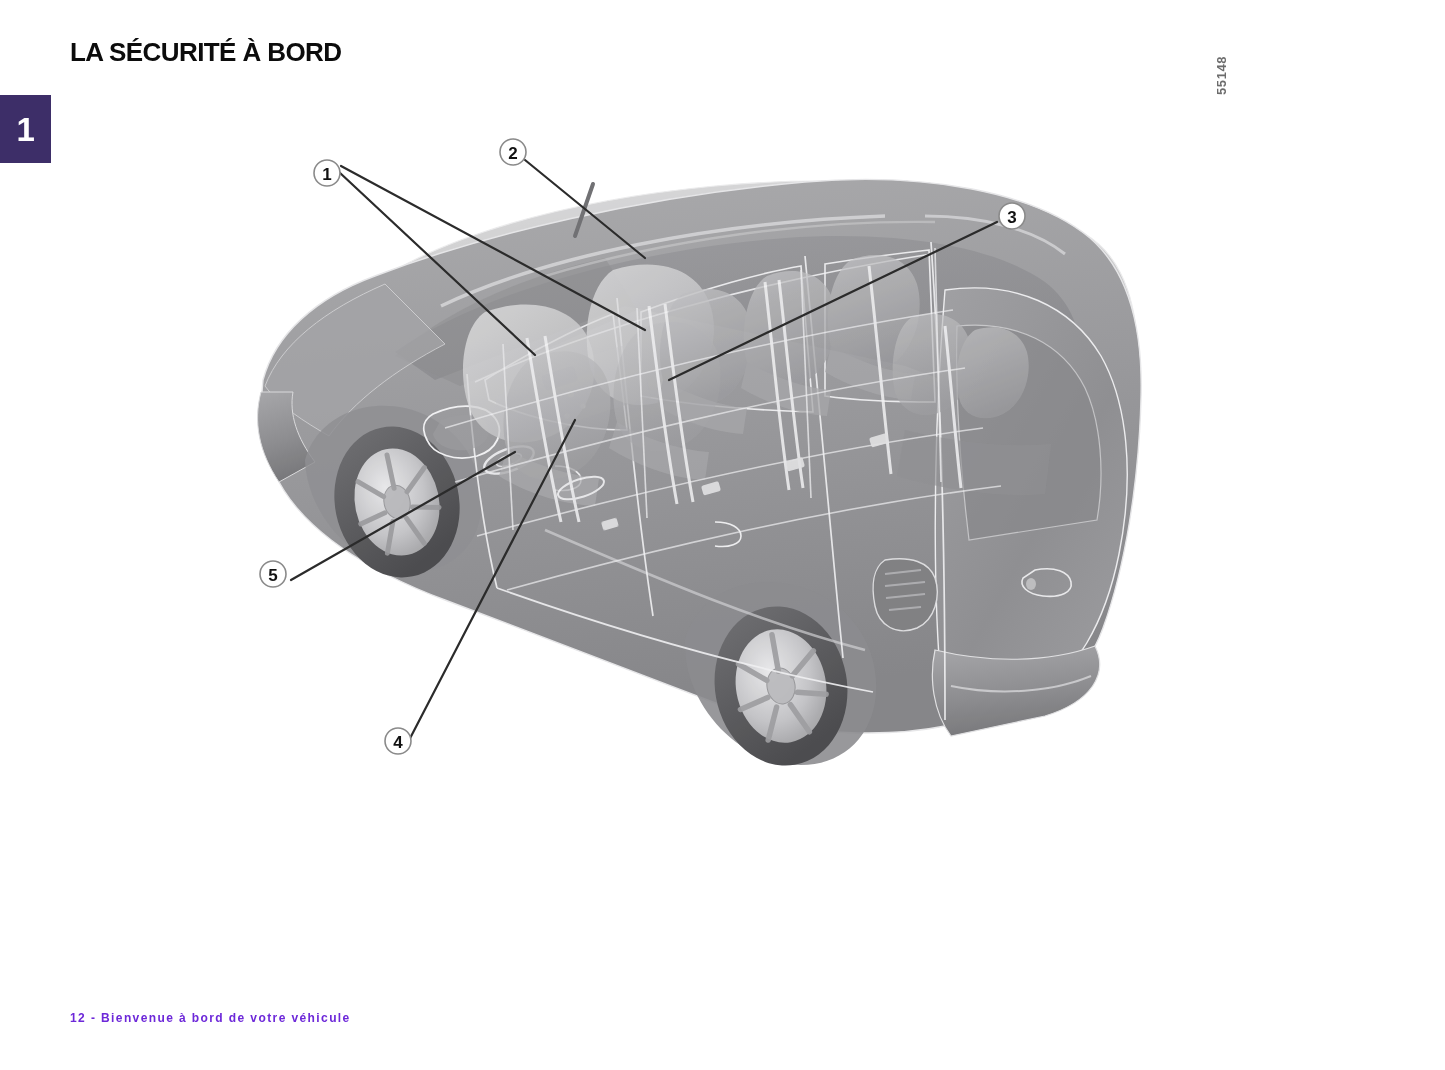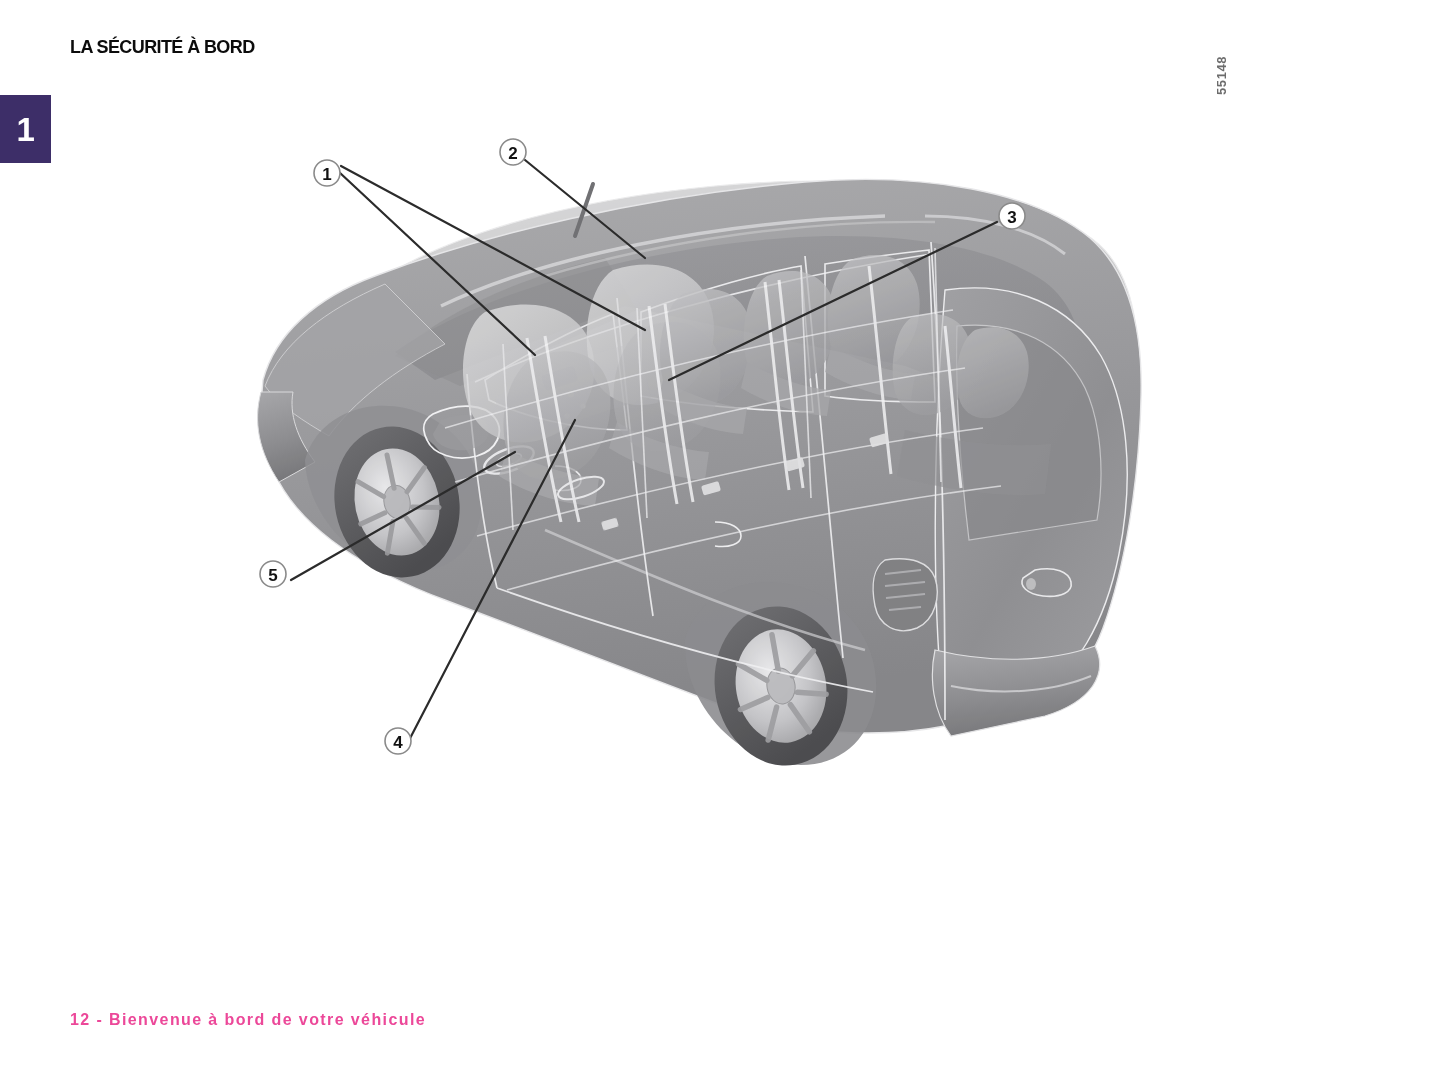--- a/index.html
+++ b/index.html
@@ -19,37 +19,37 @@
     display:flex;align-items:center;justify-content:center;
   }
   #chapter-tab .num{
     color:#ffffff;font-size:33px;font-weight:700;line-height:1;
     letter-spacing:-0.5px;font-family:"Liberation Sans", sans-serif;
   }
 
   
   #page-title{
     position:absolute;left:70px;top:37px;
-    font-size:18px;font-weight:700;color:#0c0c0c;
+    font-size:26px;font-weight:700;color:#0c0c0c;
     letter-spacing:-0.6px;white-space:nowrap;
   }
 
   
   #ref-code{
     position:absolute;left:1214px;top:95px;
     font-size:13px;font-weight:700;color:#6c6c6c;
     letter-spacing:0.6px;
     transform:rotate(-90deg);transform-origin:left top;
     white-space:nowrap;
   }
 
   
   #footer-text{
     position:absolute;left:70px;top:1011px;
-    font-size:16px;font-weight:700;color:#ec4899;
+    font-size:12px;font-weight:700;color:#6d28d9;
     letter-spacing:1.4px;white-space:nowrap;
   }
 
   
   #illustration{
     position:absolute;left:245px;top:130px;width:900px;height:680px;
   }
   #illustration svg{display:block;width:100%;height:100%;}
   .cnum{
     font-family:"Liberation Sans", sans-serif;

